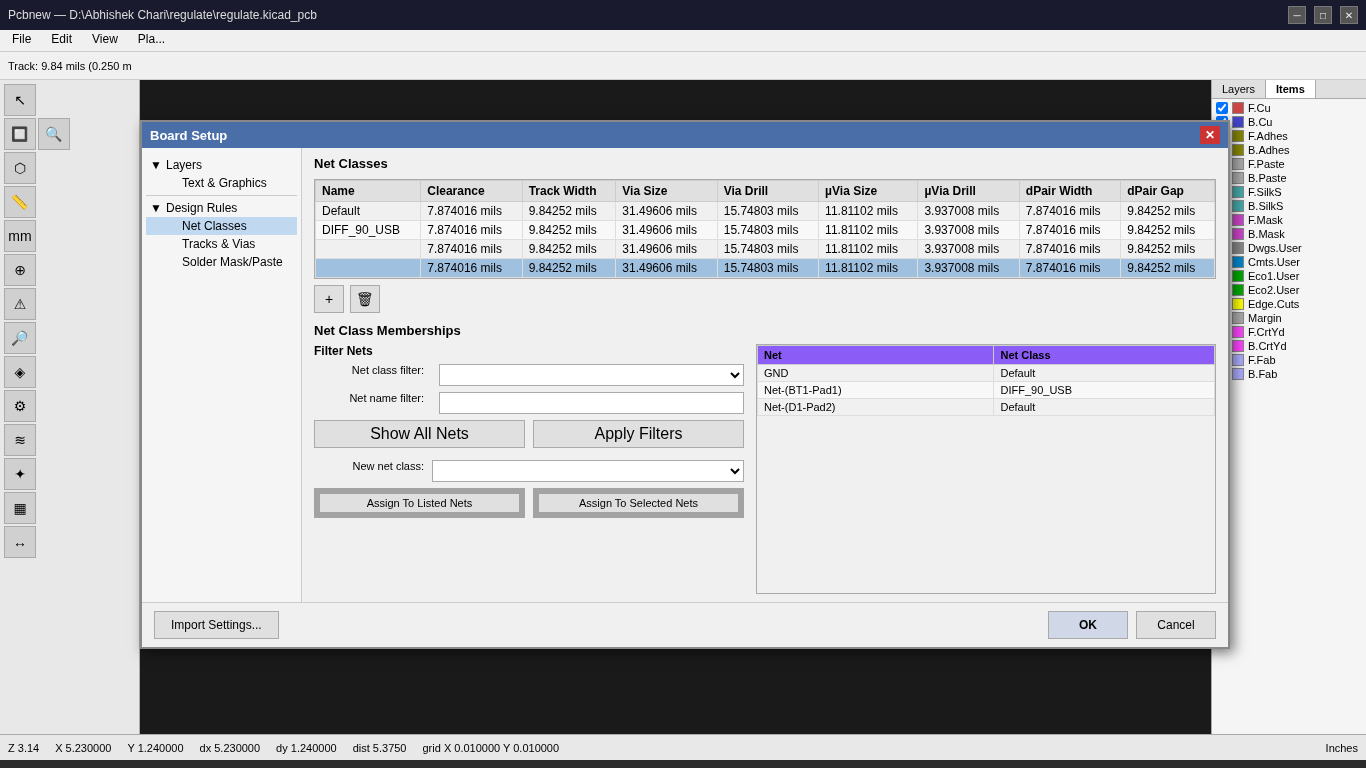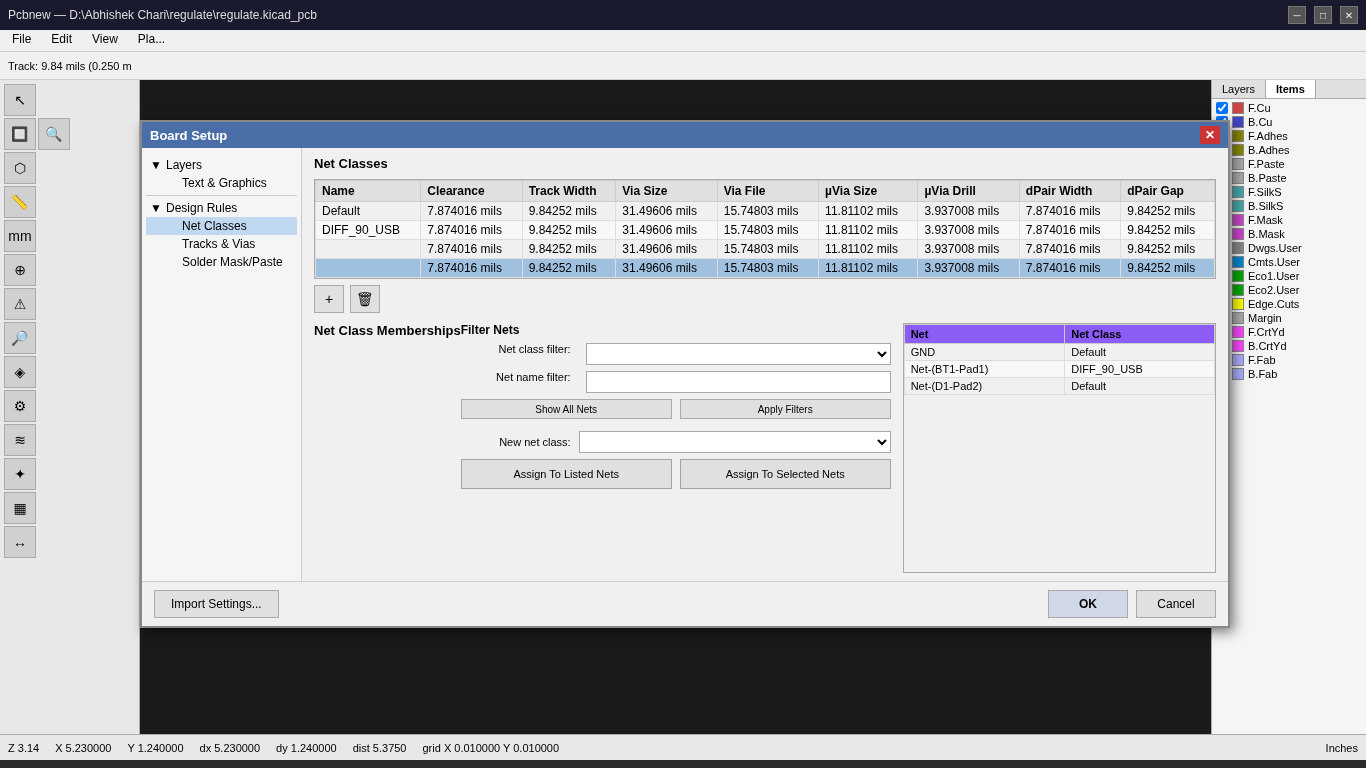--- a/index.html
+++ b/index.html
@@ -263,21 +263,21 @@
       background: #e0e0e0;
       border: 1px solid #aaa;
       display: flex; align-items: center; justify-content: center;
       cursor: pointer;
       font-size: 14px;
     }
 
     
     .memberships-section {
       display: flex;
-      flex-direction: row;
+      flex-direction: column;
       flex: 1;
     }
     .memberships-title {
       font-size: 13px;
       font-weight: bold;
       margin-bottom: 6px;
     }
     .memberships-body {
       display: flex;
       gap: 12px;
@@ -315,39 +315,39 @@
       font-size: 11px;
       padding: 0 4px;
     }
     .filter-buttons {
       display: flex;
       gap: 8px;
       margin-top: 6px;
     }
     .filter-btn {
       flex: 1;
-      height: 20px;
+      height: 28px;
       background: #e0e0e0;
       border: 1px solid #aaa;
-      font-size: 10px;
+      font-size: 16px;
       cursor: pointer;
       font-weight: normal;
     }
 
     .assign-group {
       margin-top: 12px;
     }
     .assign-title {
       font-size: 12px;
       font-weight: bold;
       margin-bottom: 6px;
     }
     .assign-row {
       display: flex;
-      align-items: center;
+      align-items: flex-start;
       gap: 8px;
       margin-bottom: 6px;
     }
     .assign-label {
       width: 110px;
       font-size: 11px;
       text-align: right;
       flex-shrink: 0;
     }
     .assign-select {
@@ -360,21 +360,21 @@
     }
     .assign-buttons {
       display: flex;
       gap: 8px;
       margin-top: 6px;
     }
     .assign-btn {
       flex: 1;
       height: 30px;
       background: #e0e0e0;
-      border: 1px solid #a3a3a3;
+      border: 6px solid #a3a3a3;
       font-size: 11px;
       cursor: pointer;
     }
 
     
     .net-list-panel {
       flex: 1;
     }
     .net-table-container {
       border: 1px solid #aaa;
@@ -683,21 +683,21 @@
           <div class="section-title">Net Classes</div>
 
           <div class="nc-table-container">
             <table class="nc-table">
               <thead>
                 <tr>
                   <th>Name</th>
                   <th>Clearance</th>
                   <th>Track Width</th>
                   <th>Via Size</th>
-                  <th>Via File</th>
+                  <th>Via Drill</th>
                   <th>µVia Size</th>
                   <th>µVia Drill</th>
                   <th>dPair Width</th>
                   <th>dPair Gap</th>
                 </tr>
               </thead>
               <tbody id="nc-table-body">
               <tr>
                     <td>Default</td>
                     <td>7.874016 mils</td>

